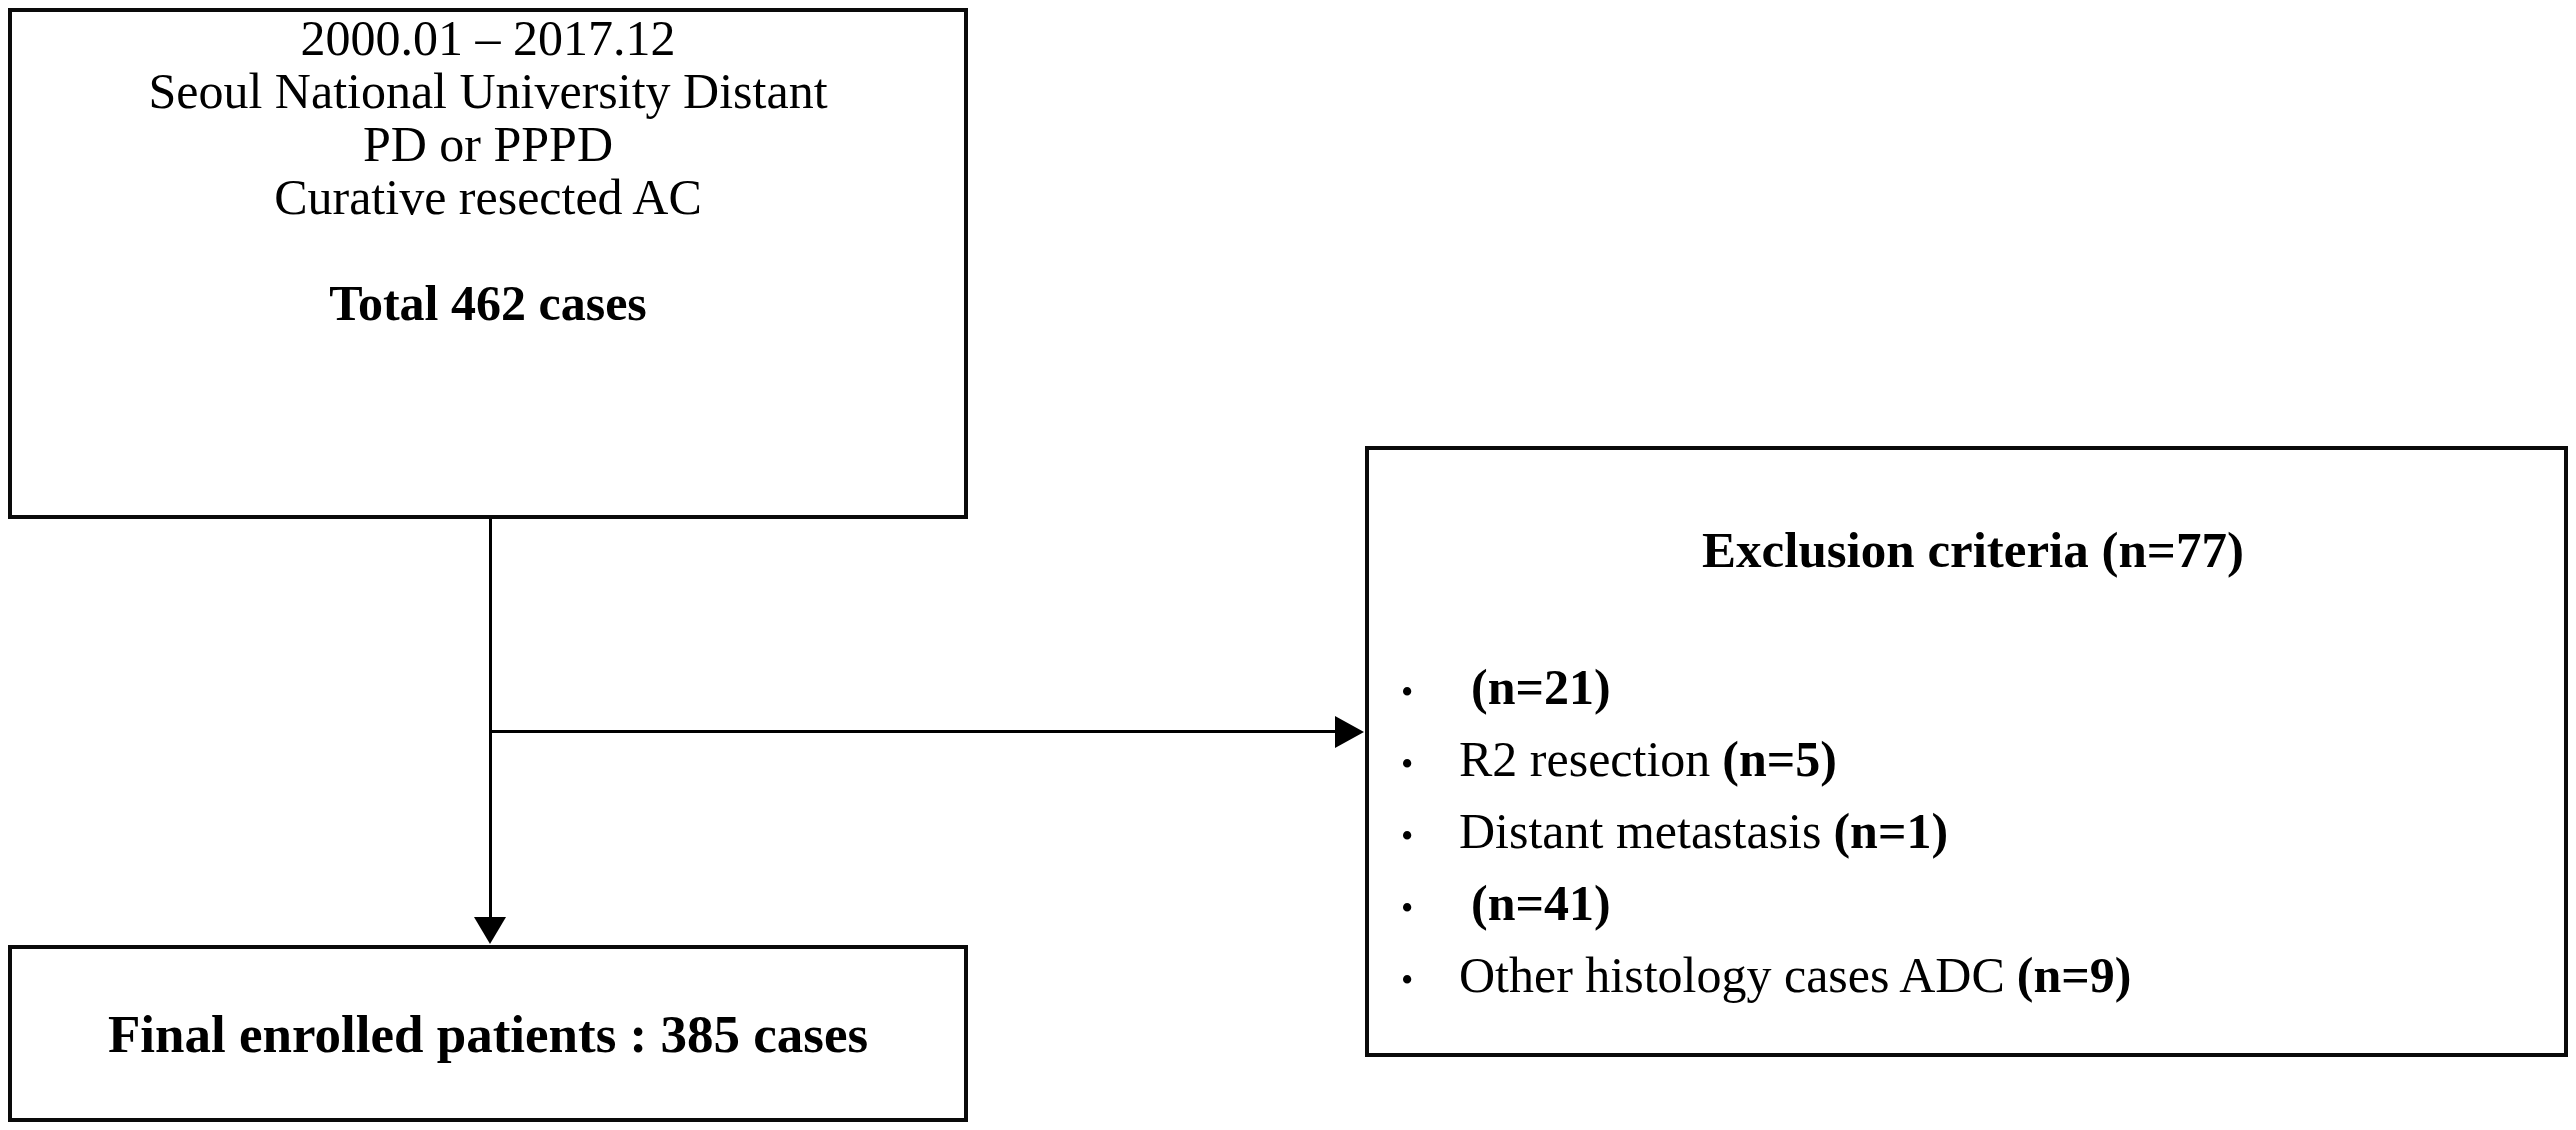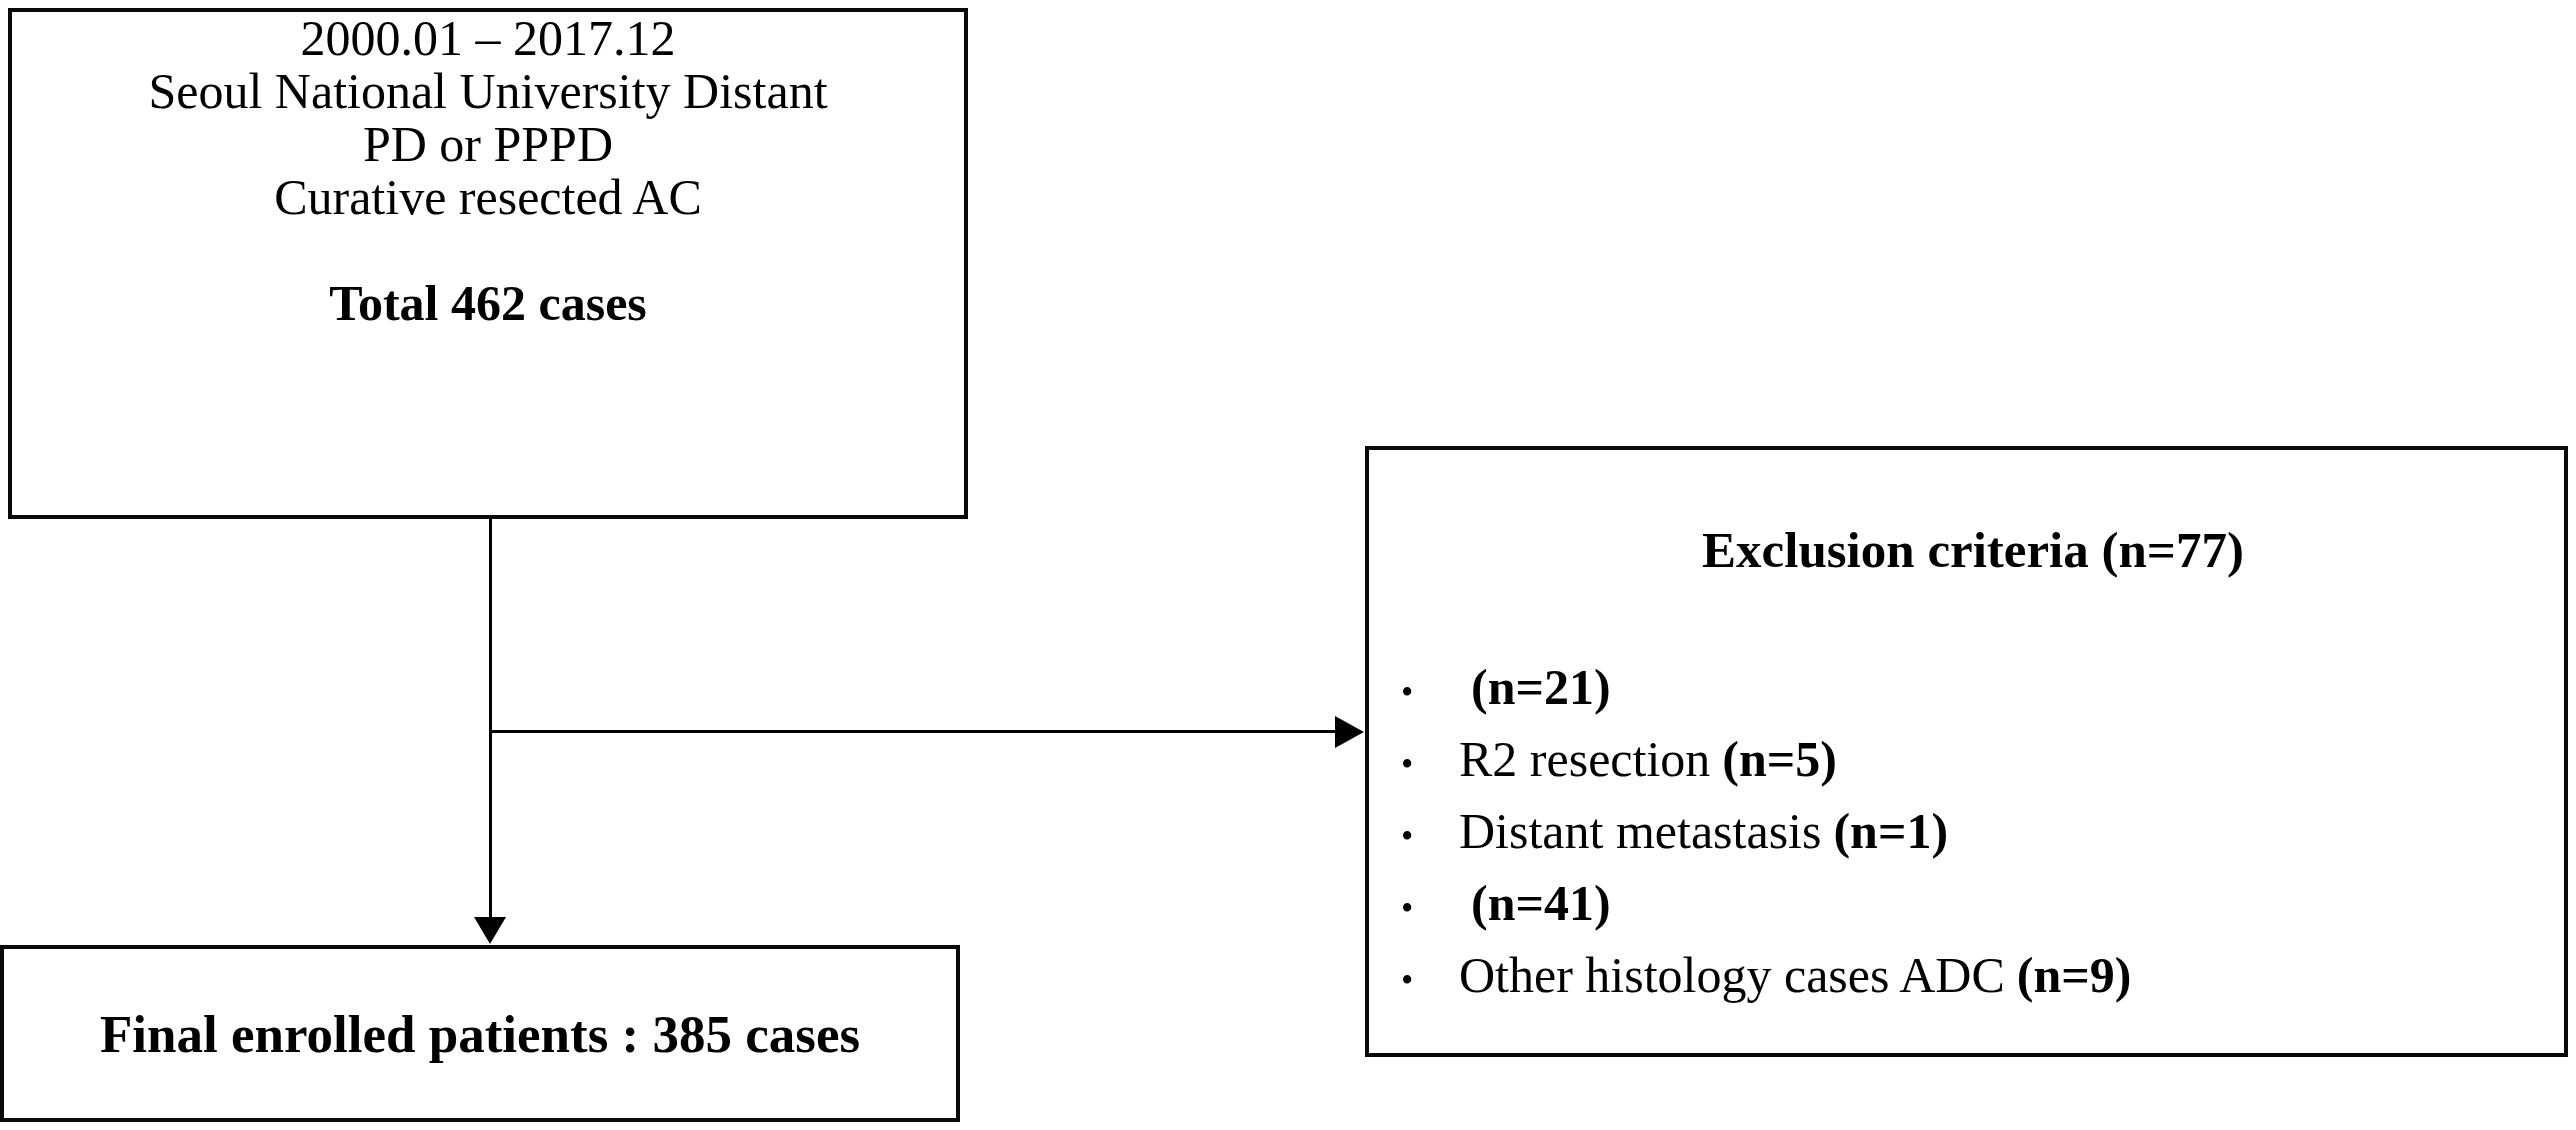--- a/index.html
+++ b/index.html
@@ -31,21 +31,21 @@
     height: 511px;
     text-align: center;
     font-size: 50px;
   }
   .top-box .line { line-height: 53px; }
   .top-box .spacer { height: 53px; }
   .bold { font-weight: bold; }
 
   
   .final-box {
-    left: 0;
+    left: 8px;
     top: 945px;
     width: 960px;
     height: 177px;
     display: flex;
     align-items: center;
     justify-content: center;
     text-align: center;
     font-size: 53px;
     font-weight: bold;
   }

